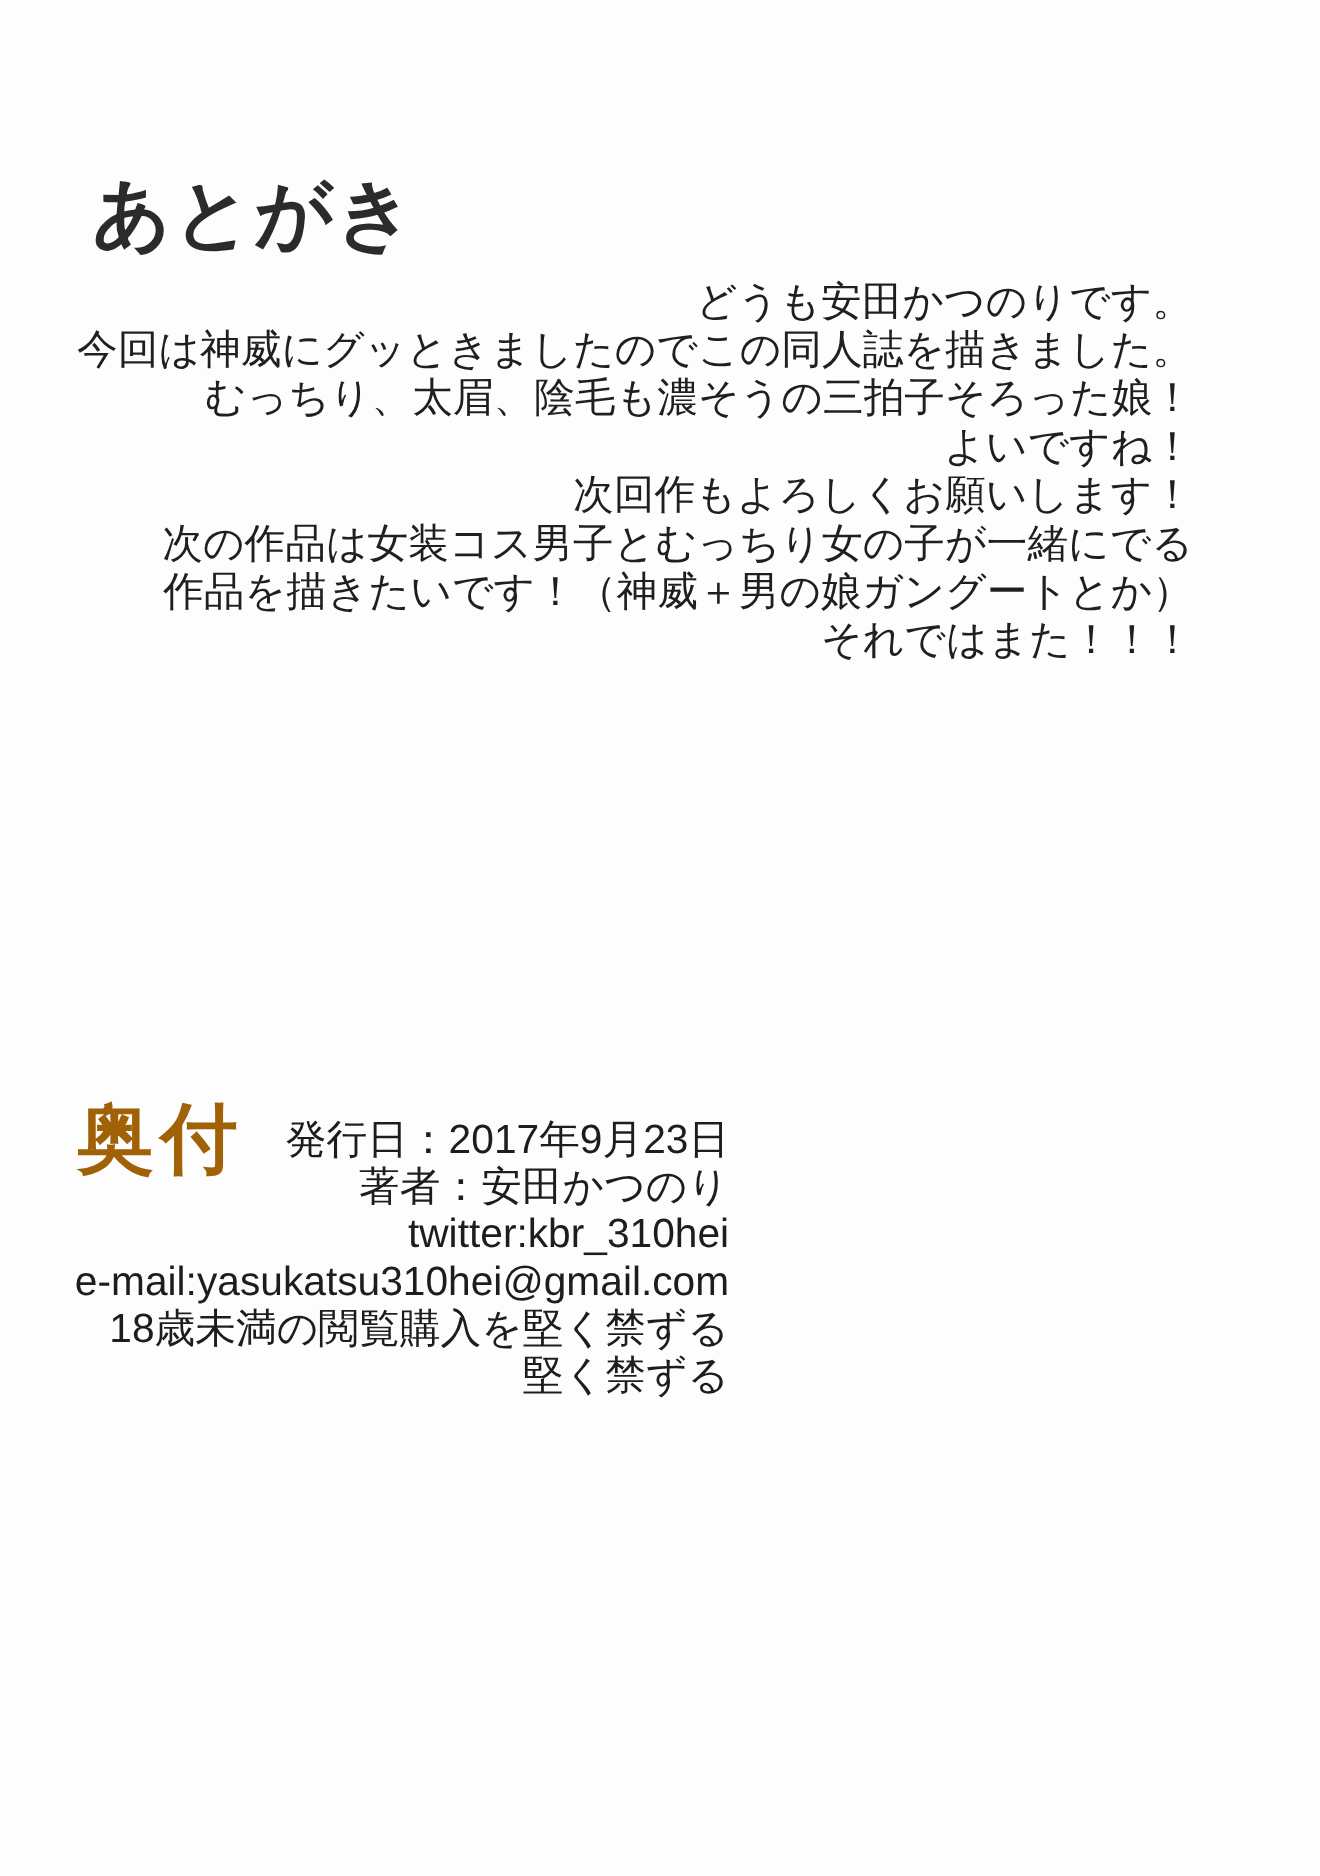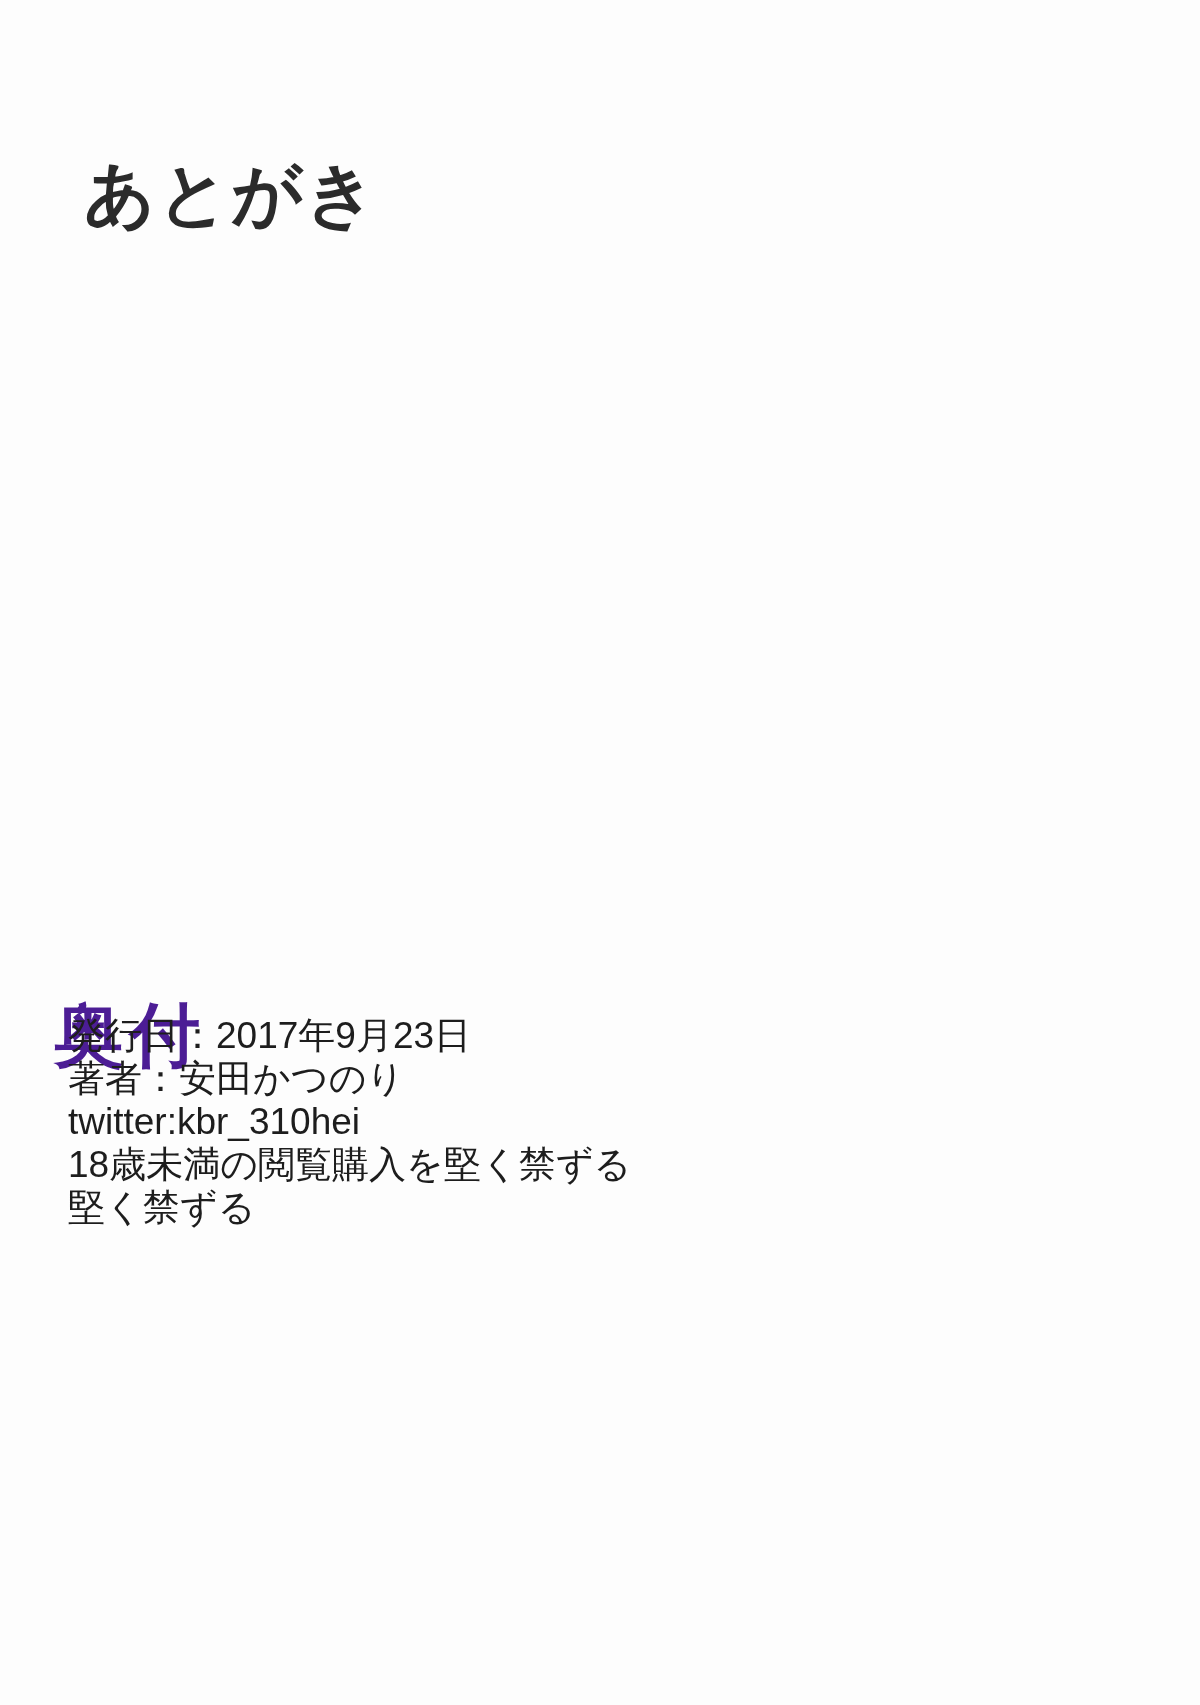--- a/index.html
+++ b/index.html
@@ -7,20 +7,21 @@
     padding: 0;
     background: #ffffff;
   }
   .page {
     position: relative;
     width: 1200px;
     height: 1705px;
     background: #fdfdfd;
     overflow: hidden;
     color: #222222;
+    text-align: right;
   }
   
   .afterword-heading {
     position: absolute;
     left: 84px;
     top: 112px;
     font-family: "DejaVu Serif", serif;
     font-size: 70px;
     line-height: 1;
     letter-spacing: 2px;
@@ -35,28 +36,28 @@
     font-size: 37px;
     line-height: 44px;
     color: #1f1f1f;
   }
   .afterword-body .line {
     white-space: nowrap;
   }
   
   .colophon-heading {
     position: absolute;
-    left: 54px;
+    left: 70px;
     top: 942px;
     font-family: "Liberation Sans", "DejaVu Sans", sans-serif;
     font-weight: 700;
     font-size: 70px;
     line-height: 1;
     letter-spacing: 6px;
-    color: #4c1d95;
+    color: #a16207;
     white-space: nowrap;
   }
   .colophon-body {
     position: absolute;
     left: 68px;
     top: 1014px;
     font-family: "Liberation Sans", "DejaVu Sans", sans-serif;
     font-size: 37px;
     line-height: 43px;
     color: #1d1d1d;
@@ -65,24 +66,35 @@
     white-space: nowrap;
   }
 </style>
 </head>
 <body>
 
 <div class="page">
 
   <h1 class="afterword-heading">あとがき</h1>
 
+  <div class="afterword-body">
+    <div class="line">どうも安田かつのりです。</div>
+    <div class="line">今回は神威にグッときましたのでこの同人誌を描きました。</div>
+    <div class="line">むっちり、太眉、陰毛も濃そうの三拍子そろった娘！</div>
+    <div class="line">よいですね！</div>
+    <div class="line">次回作もよろしくお願いします！</div>
+    <div class="line">次の作品は女装コス男子とむっちり女の子が一緒にでる</div>
+    <div class="line">作品を描きたいです！（神威＋男の娘ガングートとか）</div>
+    <div class="line">それではまた！！！</div>
+  </div>
 
   <h2 class="colophon-heading">奥付</h2>
 
   <div class="colophon-body">
     <div class="line">発行日：2017年9月23日</div>
     <div class="line">著者：安田かつのり</div>
     <div class="line">twitter:kbr_310hei</div>
+    <div class="line">e-mail:yasukatsu310hei@gmail.com</div>
     <div class="line">18歳未満の閲覧購入を堅く禁ずる</div>
     <div class="line">堅く禁ずる</div>
   </div>
 
 </div>
 
 </body></html>

